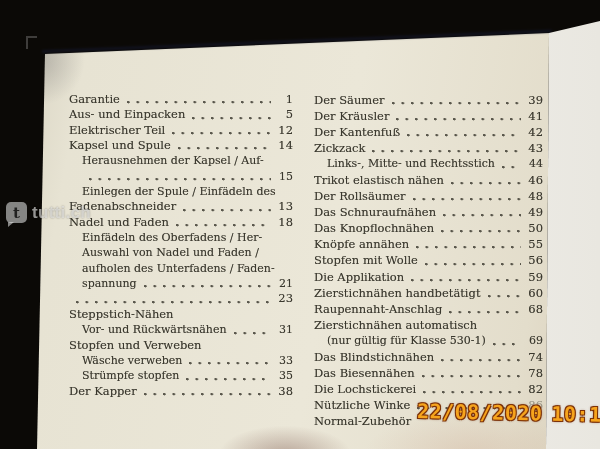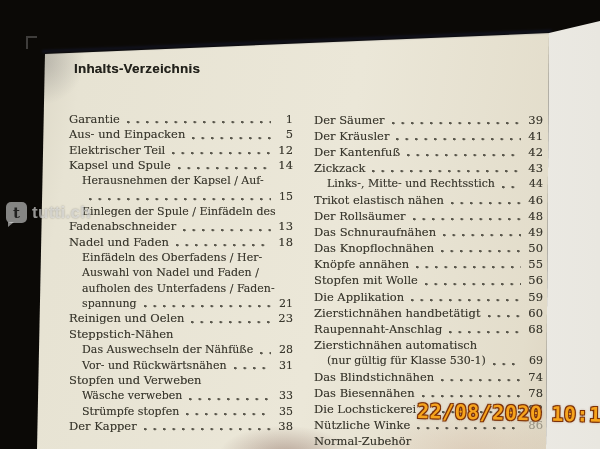--- a/index.html
+++ b/index.html
@@ -40,21 +40,20 @@
   .toc-heading{
     position:absolute;left:74px;top:61px;
     font-family:"Liberation Sans", sans-serif;
     font-weight:bold;font-size:13.5px;letter-spacing:0.2px;
     color:#23221c;text-shadow:0 0 0.5px rgba(35,34,28,0.6);
   }
   .toc-column{
     position:absolute;top:92px;
     color:#3a382e;font-size:11.5px;
     text-shadow:0 0 0.6px rgba(58,56,46,0.45);
-    margin-top:20px;
   }
   .toc-column-0{left:69px;width:224px;line-height:15.35px;}
   .toc-column-1{left:314px;width:229px;line-height:16.05px;}
   .toc-row{display:flex;align-items:baseline;white-space:nowrap;}
   .toc-row.indent{padding-left:13px;font-size:11px;}
   .toc-label{flex:0 0 auto;}
   .toc-leader{
     flex:1 1 auto;height:5px;align-self:flex-end;
     margin:0 5px 3px 7px;min-width:8px;
     background-image:radial-gradient(circle at 1.3px 3.2px, rgba(62,60,50,0.85) 1.05px, rgba(62,60,50,0) 1.5px);
@@ -107,21 +106,20 @@
 </head>
 <body>
 
 <div class="photo">
 
   <div class="page-main"></div>
   <div class="page-top-edge"></div>
   <div class="page-facing"></div>
   <div class="photo-artifact"></div>
 
-  <div class="toc-heading">Inhalts-Verzeichnis</div>
 
   <div class="toc-column toc-column-0">
       <div class="toc-row">
         <span class="toc-label">Garantie</span>
         <span class="toc-leader"></span>
         <span class="toc-num">1</span>
       </div>
       <div class="toc-row">
         <span class="toc-label">Aus- und Einpacken</span>
         <span class="toc-leader"></span>
@@ -165,31 +163,25 @@
       </div>
       <div class="toc-row indent">
         <span class="toc-label">aufholen des Unterfadens / Faden-</span>
       </div>
       <div class="toc-row indent">
         <span class="toc-label">spannung</span>
         <span class="toc-leader"></span>
         <span class="toc-num">21</span>
       </div>
       <div class="toc-row">
-        <span class="toc-label">Reinigen und Oelen</span>
         <span class="toc-leader"></span>
         <span class="toc-num">23</span>
       </div>
       <div class="toc-row">
         <span class="toc-label">Steppstich-Nähen</span>
-      </div>
-      <div class="toc-row indent">
-        <span class="toc-label">Das Auswechseln der Nähfüße</span>
-        <span class="toc-leader"></span>
-        <span class="toc-num">28</span>
       </div>
       <div class="toc-row indent">
         <span class="toc-label">Vor- und Rückwärtsnähen</span>
         <span class="toc-leader"></span>
         <span class="toc-num">31</span>
       </div>
       <div class="toc-row">
         <span class="toc-label">Stopfen und Verweben</span>
       </div>
       <div class="toc-row indent">

